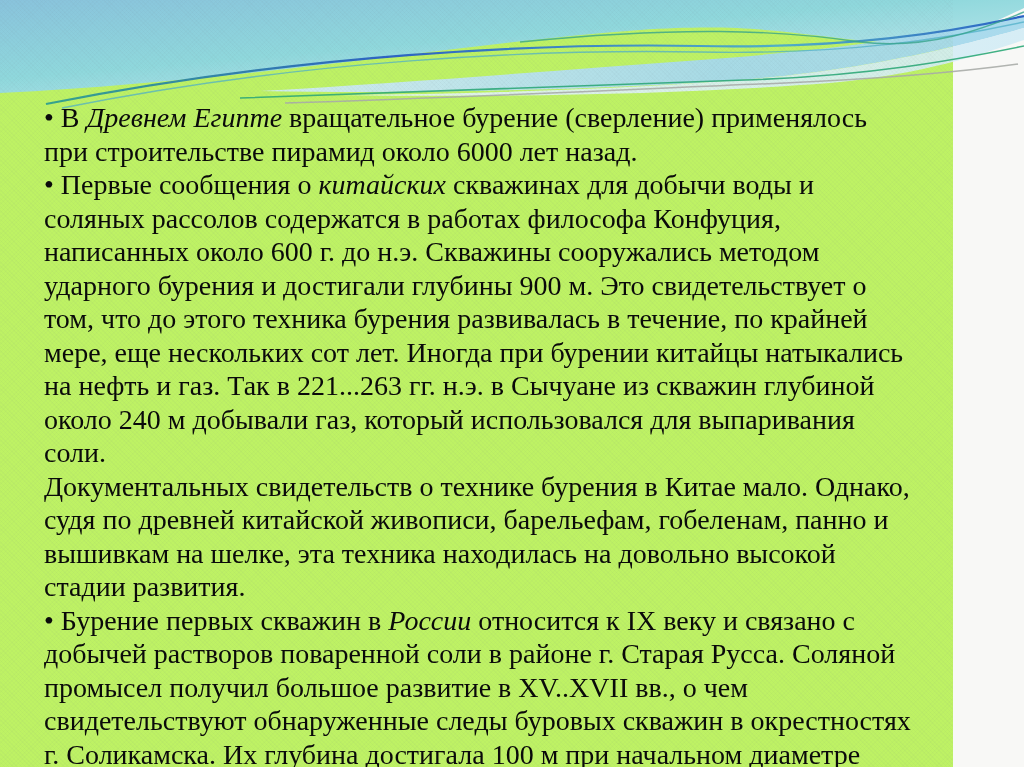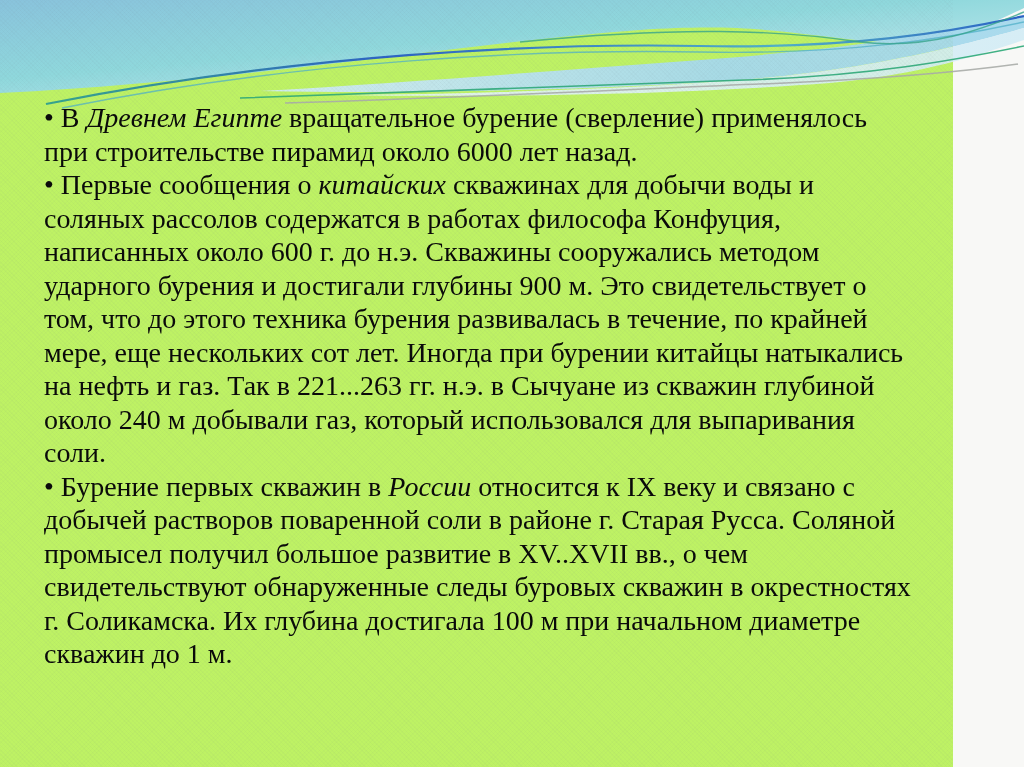--- a/index.html
+++ b/index.html
@@ -95,16 +95,17 @@
     <path d="M46,104 C300,54 540,43 700,46 C850,49 950,32 1024,16" fill="none" stroke="url(#gLineMain)" stroke-width="2.2"></path>
     <path d="M62,108 C300,60 540,49 700,52 C850,55 950,38 1024,22" fill="none" stroke-width="1.4" opacity="0.75" stroke="#4fb0c8"></path>
     <path d="M520,42 C680,26 780,30 860,42 C930,50 985,28 1024,12" fill="none" stroke-width="1.4" opacity="0.8" stroke="#35a48c"></path>
     <path d="M240,98 C460,91 620,84 745,80 C870,76 955,60 1024,46" fill="none" stroke-width="1.6" opacity="0.9" stroke="#2ca878"></path>
     <path d="M285,103 C500,96 660,88 785,83 C895,78 960,72 1018,64" fill="none" stroke-width="1.5" opacity="0.9" stroke="#a8aca9"></path>
   </svg>
 
   <div class="text-block">
       <p><span>• </span><span>В </span><span class="run-italic">Древнем Египте</span><span> вращательное бурение (сверление) применялось при строительстве пирамид около 6000 лет назад.</span></p>
       <p><span>• </span><span>Первые сообщения о </span><span class="run-italic">китайских</span><span> </span><span class="run-bold">скважинах</span><span> для добычи воды и соляных рассолов содержатся в работах философа Конфуция, написанных около 600 г. до н.э. Скважины сооружались методом ударного бурения и достигали глубины 900 м. Это свидетельствует о том, что до этого техника бурения развивалась в течение, по крайней мере, еще нескольких сот лет. Иногда при бурении китайцы натыкались на нефть и газ. Так в 221...263 гг. н.э. в Сычуане из скважин глубиной около 240 м добывали газ, который использовался для выпаривания соли.</span></p>
+      <p><span>Документальных свидетельств о технике бурения в Китае мало. Однако, судя по древней китайской живописи, барельефам, гобеленам, панно и вышивкам на шелке, эта техника находилась на довольно высокой стадии развития.</span></p>
       <p><span>• </span><span>Бурение первых скважин в </span><span class="run-italic">России</span><span> относится к IX веку и связано с добычей растворов поваренной соли в районе г. Старая Русса. Соляной промысел получил большое развитие в XV..XVII вв., о чем свидетельствуют обнаруженные следы буровых скважин в окрестностях г. Соликамска. Их глубина достигала 100 м при начальном диаметре скважин до 1 м.</span></p>
     </div>
 
 </div>
 
 </body></html>

